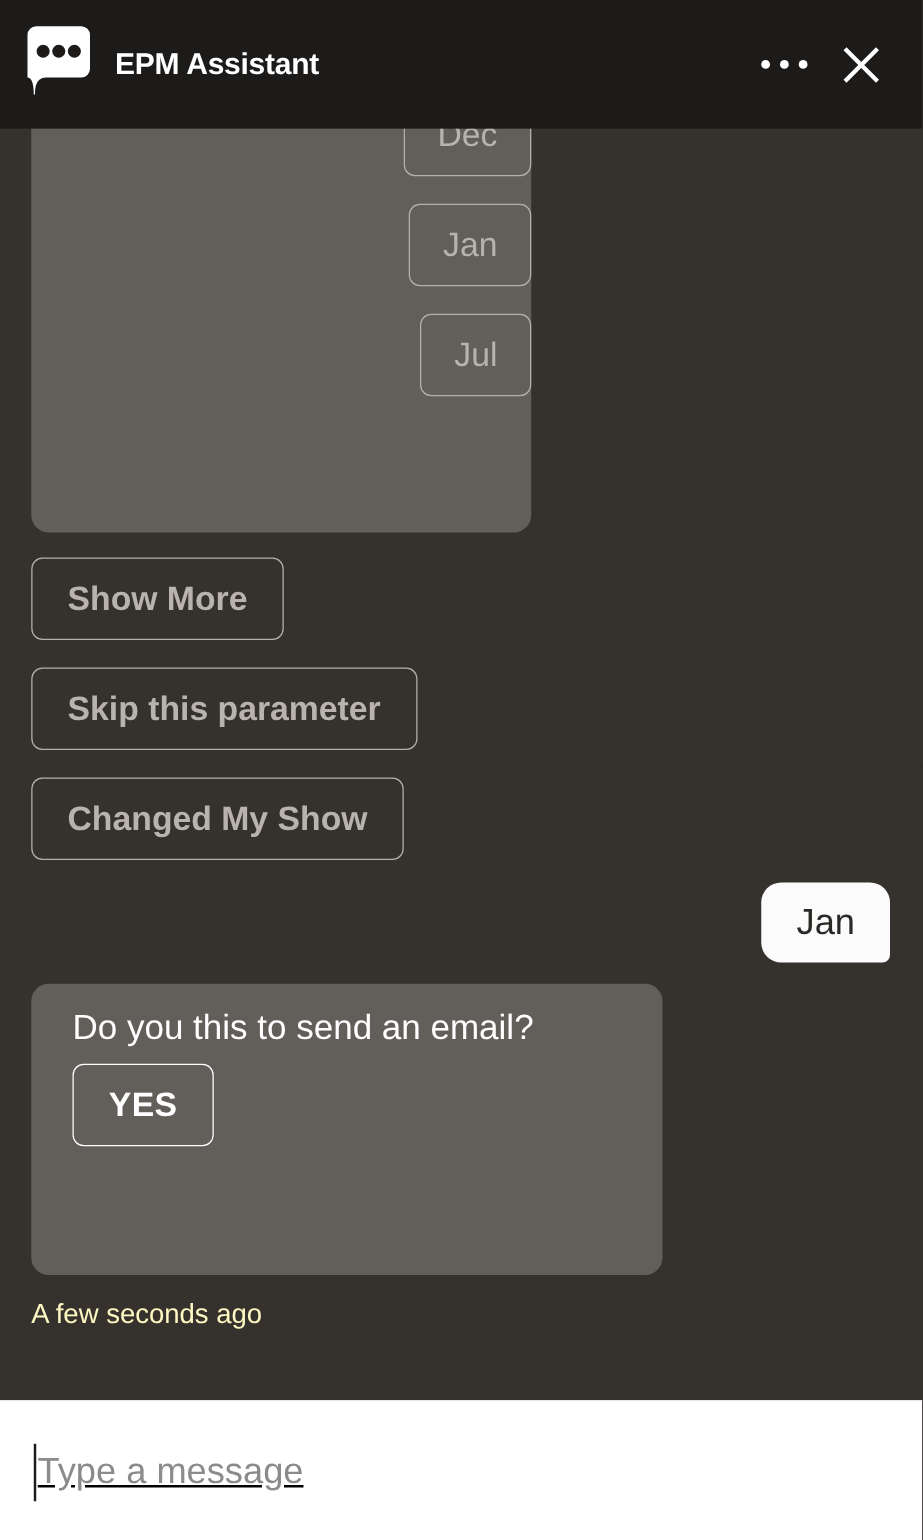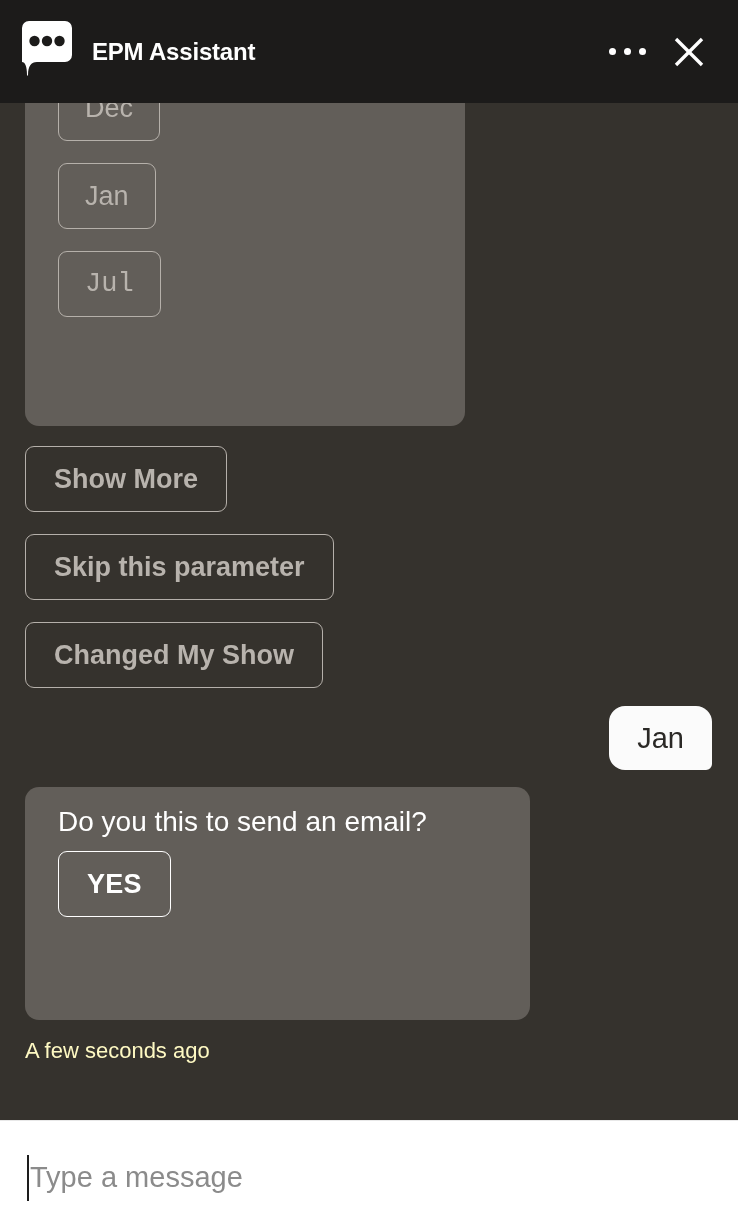--- a/index.html
+++ b/index.html
@@ -79,24 +79,25 @@
 
   
   .bot-bubble {
     position: absolute;
     background: #625e59;
     box-sizing: border-box;
   }
   .bubble-options {
     left: 25px;
     top: -40px;               
-    width: 440px;
+    width: 400px;
     height: 363px;
     border-radius: 14px;
     padding: 12px 0 0 33px;
+    text-align: right;
   }
   .bubble-confirm {
     left: 25px;
     top: 684px;
     width: 505px;
     height: 233px;
     border-radius: 14px;
     padding: 18px 0 0 33px;
   }
   .bubble-text {
@@ -117,21 +118,21 @@
     border: 1.5px solid #b5b0aa;
     border-radius: 9px;
     background: transparent;
     color: #b8b3ad;
     font-size: 27px;
     padding: 0 26px;
     margin: 0 0 22px 0;
     cursor: pointer;
     white-space: nowrap;
   }
-  .chip.last { margin-bottom: 16px; font-family: Liberation Mono, monospace; }
+  .chip.last { margin-bottom: 16px; }
   .chip-row { display: block; }
 
   
   .chip.bright {
     border-color: #ffffff;
     color: #ffffff;
     font-weight: bold;
     font-size: 27px;
     letter-spacing: 0.3px;
     padding: 0 28px;
@@ -187,20 +188,21 @@
   
   .composer {
     position: absolute;
     left: 0; top: 1120px;
     width: 738px;
     height: 112px;
     background: #ffffff;
     box-sizing: border-box;
     display: flex;
     border-top: 1px solid #e8e8e8;
+    text-decoration: underline;
   }
   .composer-inner {
     position: relative;
     display: flex;
     align-items: center;
     padding-left: 27px;
     width: 100%;
     height: 100%;
   }
   .caret {

